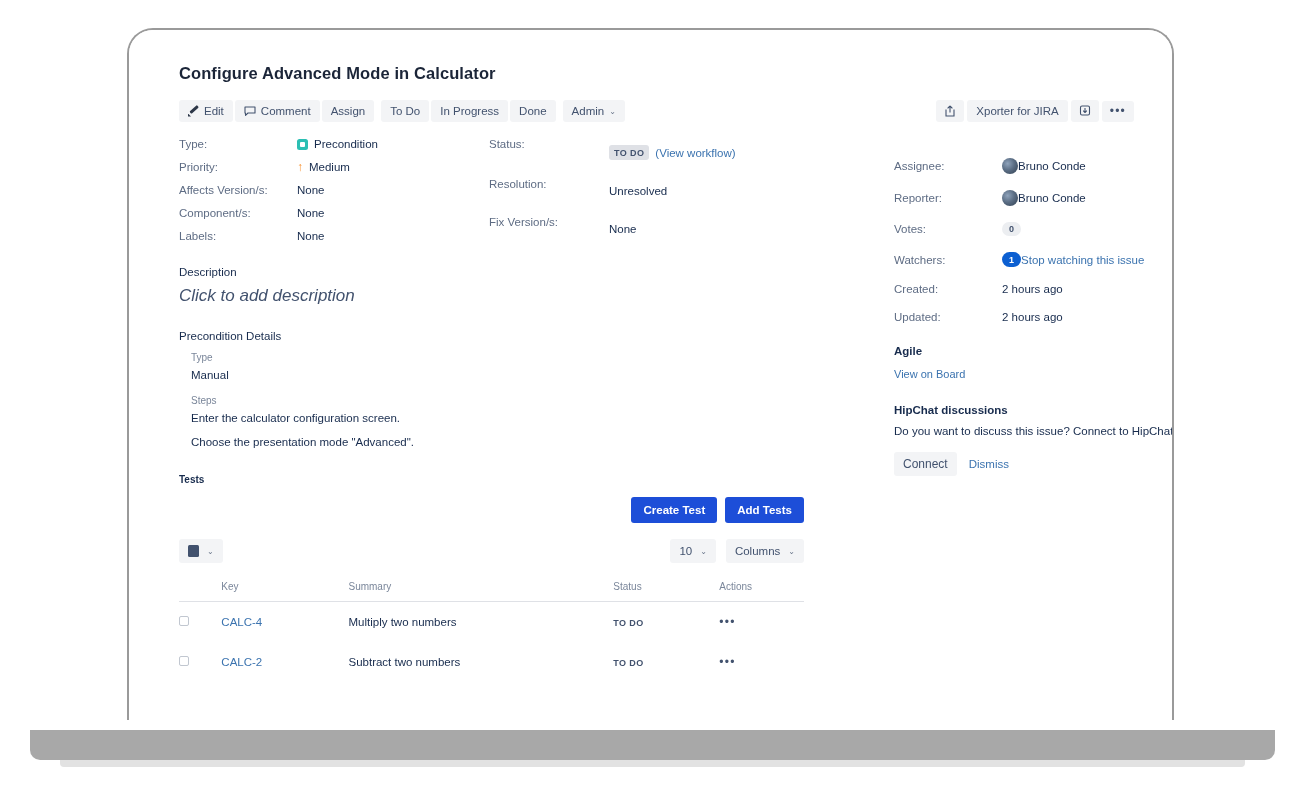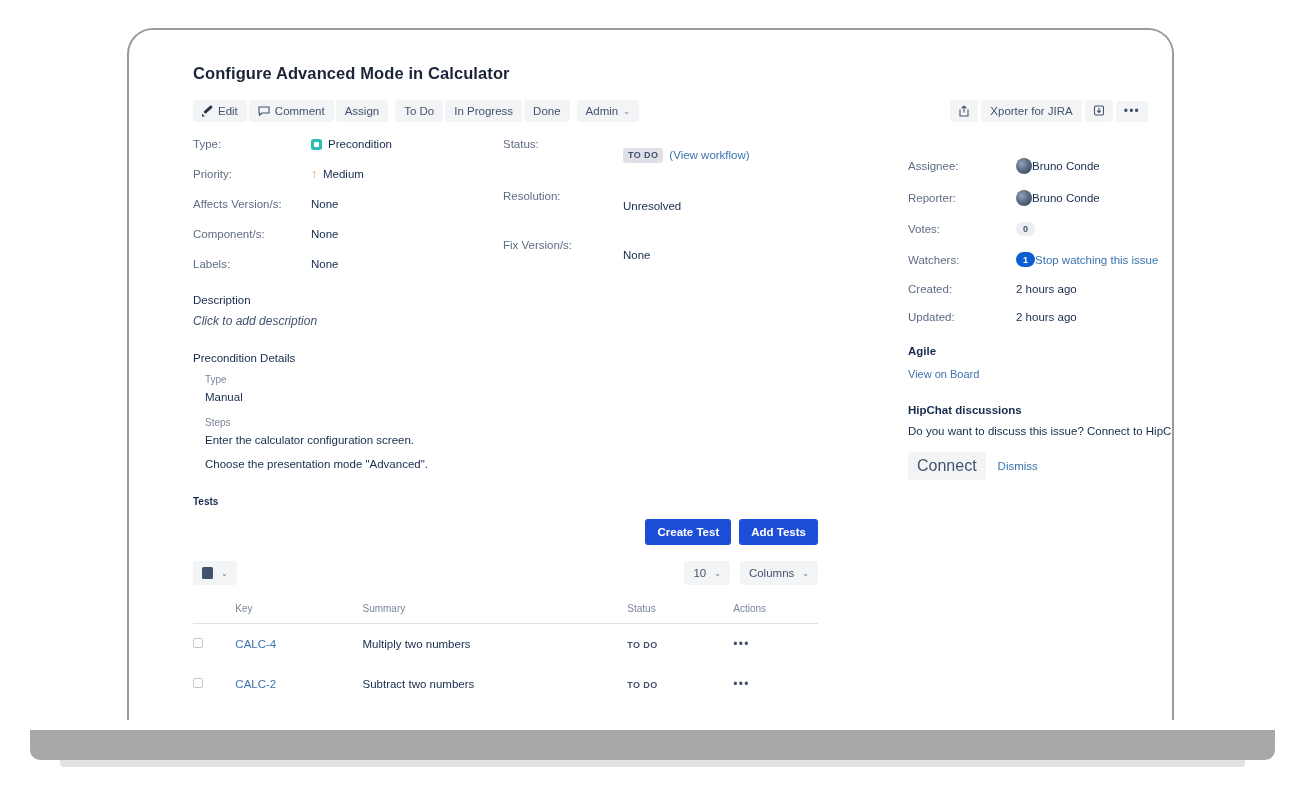--- a/index.html
+++ b/index.html
@@ -42,21 +42,21 @@
     position: absolute;
     left: 562px; top: 724px;
     width: 176px; height: 18px;
     background: #ffffff;
     border-radius: 0 0 12px 12px;
   }
 
   
   #issue-page {
     position: absolute;
-    left: 14px; top: 0;
+    left: 0; top: 0;
     width: 1045px; height: 690px;
     background: #fff;
     padding: 34px 0 0 50px;
   }
 
   .issue-title {
     font-size: 16.5px;
     font-weight: bold;
     color: #1b2538;
     letter-spacing: .1px;
@@ -90,21 +90,21 @@
     transform: rotate(-42deg); border-radius:1px;
   }
   .pencil-ic:after {
     content:""; position:absolute; left:0px; top:8px;
     width:3px; height:3px; background:#2d3748;
     clip-path: polygon(0 100%, 100% 100%, 0 0);
   }
 
   
   .fields { margin-top: 16px; display: flex; }
-  .fields-col { display: grid; grid-template-columns: auto auto; row-gap: 18px; }
+  .fields-col { display: grid; grid-template-columns: auto auto; row-gap: 11px; }
   .fields-col.left { width: 310px; grid-template-columns: 118px auto; }
   .fields-col.right { grid-template-columns: 120px auto; }
   .f-label { font-size: 11.5px; color: #5e6c84; }
   .f-val { font-size: 11.5px; color: #172b4d; display: flex; align-items: center; gap: 6px; }
 
   .type-ic {
     width: 11px; height: 11px; border-radius: 2.5px;
     background: #2bbfb3; display: inline-block; position: relative;
   }
   .type-ic:after {
@@ -118,21 +118,21 @@
     font-size: 9px; font-weight: bold; letter-spacing: .4px;
     padding: 2.5px 5px; border-radius: 3px;
   }
   .link { color: #3b73af; text-decoration: none; cursor: pointer; }
 
   
   .sec-head {
     font-size: 11.5px; font-weight: normal; color: #172b4d;
     margin-top: 24px; margin-bottom: 8px;
   }
-  .desc-placeholder { font-size: 12px; color: #42526e; font-style: italic; cursor: pointer; }
+  .desc-placeholder { font-size: 17px; color: #42526e; font-style: italic; cursor: pointer; }
 
   .pc-block { margin-left: 12px; margin-top: 10px; }
   .pc-key { font-size: 10px; color: #7a869a; margin-bottom: 6px; }
   .pc-val { font-size: 11.5px; color: #172b4d; margin-bottom: 14px; }
   .pc-step { font-size: 11.5px; color: #172b4d; margin-bottom: 12px; }
 
   
   .tests-wrap { width: 625px; margin-top: 26px; }
   .tests-head { font-size: 10px; font-weight: bold; color: #172b4d; }
   .tests-actions { display: flex; justify-content: flex-end; gap: 8px; margin-top: 12px; }
@@ -188,21 +188,21 @@
   }
   .badge-blue {
     background: #0c5fd1; color: #fff; font-size: 9px;
     border-radius: 9px; padding: 2.5px 7px; font-weight: bold;
   }
   .sb-sec-head { font-size: 11.5px; font-weight: bold; color: #172b4d; margin: 22px 0 7px 0; }
   .sb-text { font-size: 11.5px; color: #172b4d; line-height: 1.5; }
   .sb-btn-row { display: flex; align-items: center; gap: 6px; margin-top: 12px; }
   .sb-btn {
     background: #f3f4f6; border: none; border-radius: 3px;
-    padding: 5px 9px; font-size: 16px; color: #42526e; cursor: pointer;
+    padding: 5px 9px; font-size: 12px; color: #42526e; cursor: pointer;
     font-family: "Liberation Sans", sans-serif;
   }
   .sb-link-btn {
     background: none; border: none; padding: 5px 6px;
     font-size: 11.5px; color: #3b73af; cursor: pointer;
     font-family: "Liberation Sans", sans-serif;
   }
 </style>
 </head>
 <body>

